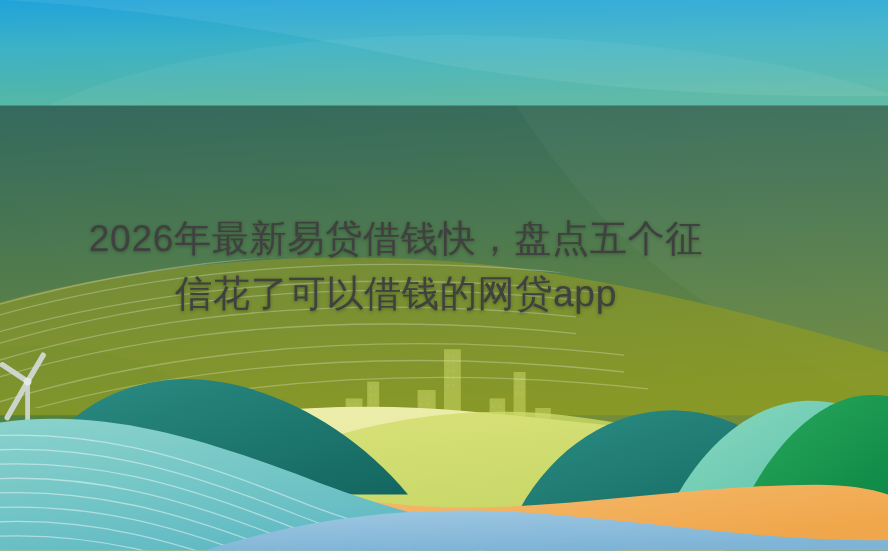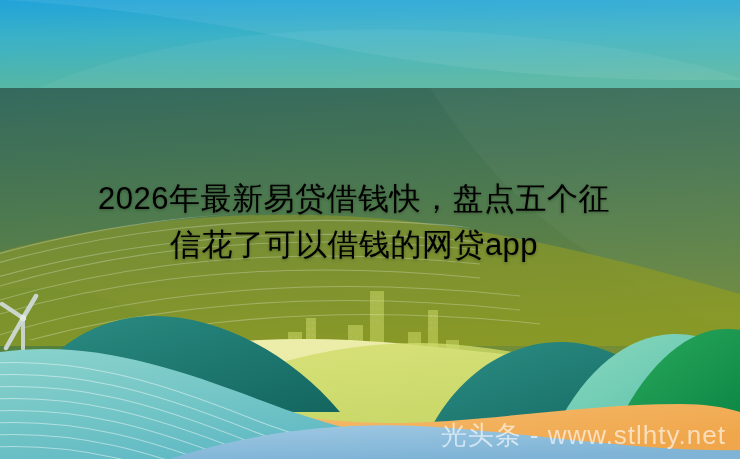--- a/index.html
+++ b/index.html
@@ -24,31 +24,30 @@
     width: 740px;
     height: 459px;
     display: block;
   }
   .headline {
     position: absolute;
     left: 0;
     top: 176px;
     width: 660px;
     text-align: center;
-    color: #000000;
+    color: #404040;
     font-size: 31px;
     line-height: 46px;
     letter-spacing: 0.5px;
     font-family: "Liberation Sans", sans-serif;
     text-shadow: 0 1px 3px rgba(30, 50, 20, 0.45);
     white-space: pre-line;
     padding: 0 26px;
     box-sizing: border-box;
     user-select: none;
-    margin-left: 24px;
   }
   .watermark {
     position: absolute;
     right: 14px;
     bottom: 6px;
     color: rgba(255, 255, 255, 0.62);
     font-size: 26px;
     letter-spacing: 1px;
     font-family: "Liberation Sans", sans-serif;
     user-select: none;
@@ -253,15 +252,14 @@
         </g>
       </g>
     </g>
 
     <path d="M170,459 C260,430 350,420 450,428 C560,437 650,452 740,450 L740,459 Z" fill="url(#blueGrad)"></path>
   </svg>
 
   <div class="headline">2026年最新易贷借钱快，盘点五个征
 信花了可以借钱的网贷app</div>
 
-  <div class="watermark">光头条 - www.stlhty.net</div>
 
 </div>
 
 </body></html>

